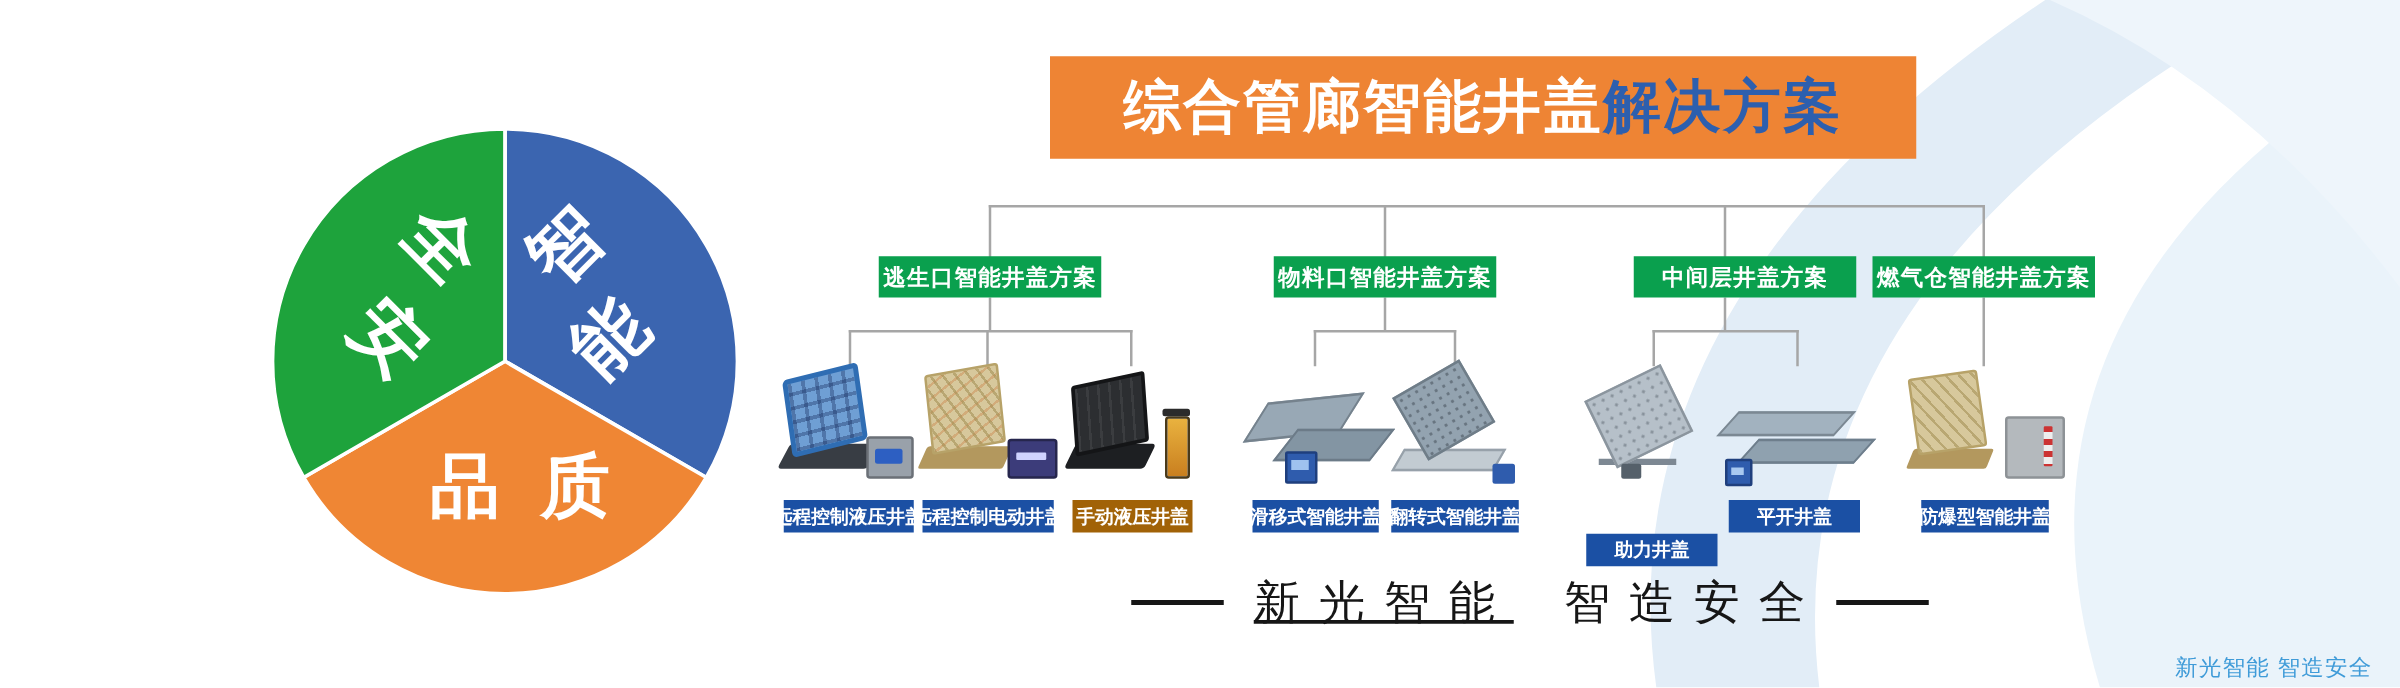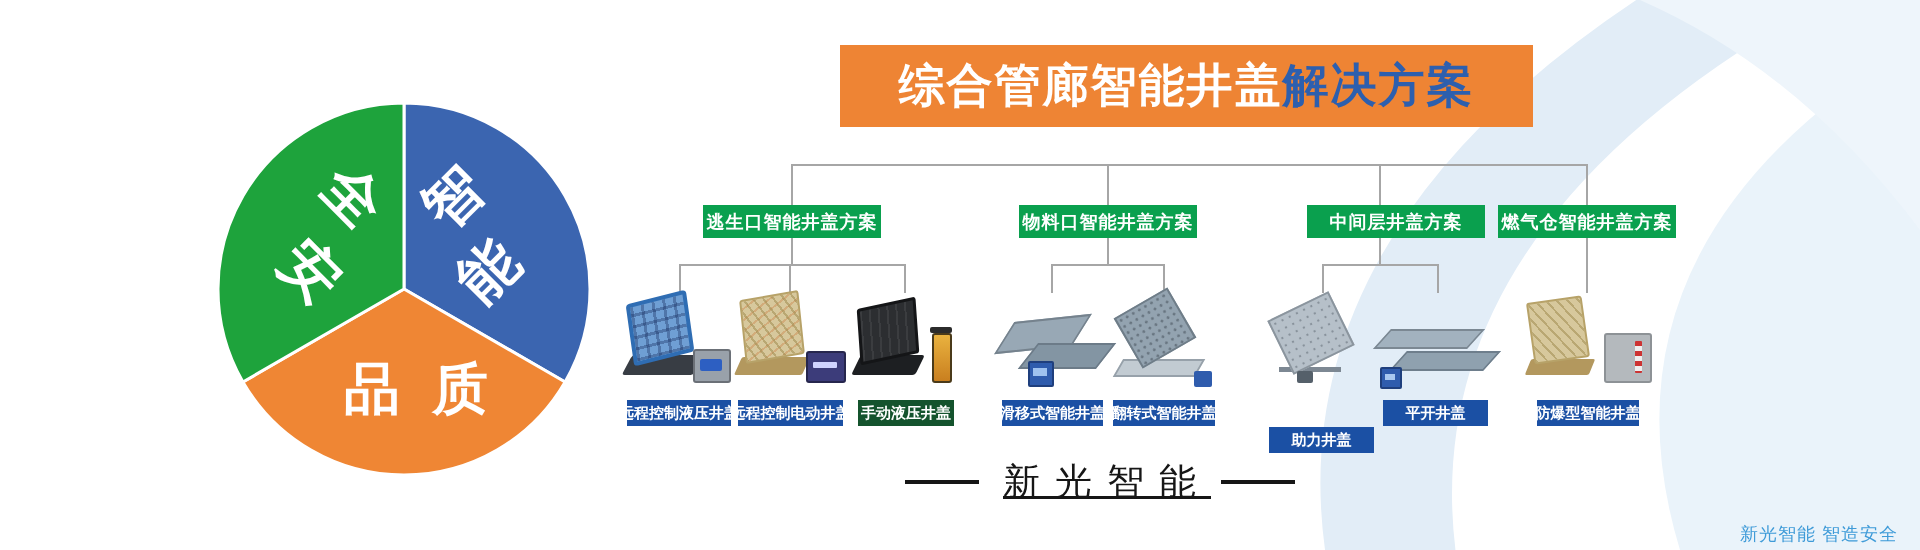--- a/index.html
+++ b/index.html
@@ -216,28 +216,29 @@
   <div class="product v8" style="left:1528px;">
     <div class="base"></div>
       <div class="plate"></div>
       <div class="pbox">
         <div class="pscreen"></div>
       </div>
   </div>
 
   <div class="plabel" style="left:627px;width:104px;background:#1b50a4;">远程控制液压井盖</div>
   <div class="plabel" style="left:738px;width:105px;background:#1b50a4;">远程控制电动井盖</div>
-  <div class="plabel" style="left:858px;width:96px;background:#14532d;">手动液压井盖</div>
+  <div class="plabel" style="left:858px;width:96px;background:#a16207;">手动液压井盖</div>
   <div class="plabel" style="left:1002px;width:101px;background:#1b50a4;">滑移式智能井盖</div>
   <div class="plabel" style="left:1113px;width:102px;background:#1b50a4;">翻转式智能井盖</div>
   <div class="plabel" style="left:1269px;width:105px;background:#1b50a4;margin-top:27px;">助力井盖</div>
   <div class="plabel" style="left:1383px;width:105px;background:#1b50a4;">平开井盖</div>
   <div class="plabel" style="left:1537px;width:102px;background:#1b50a4;">防爆型智能井盖</div>
 
   <div class="slogan">
     <span class="dash"></span>
     <span class="txt">新光智能</span>
+    <span class="txt2">智造安全</span>
     <span class="dash"></span>
   </div>
 
   <div class="corner">新光智能 智造安全</div>
 
 </div>
 
 </body></html>

